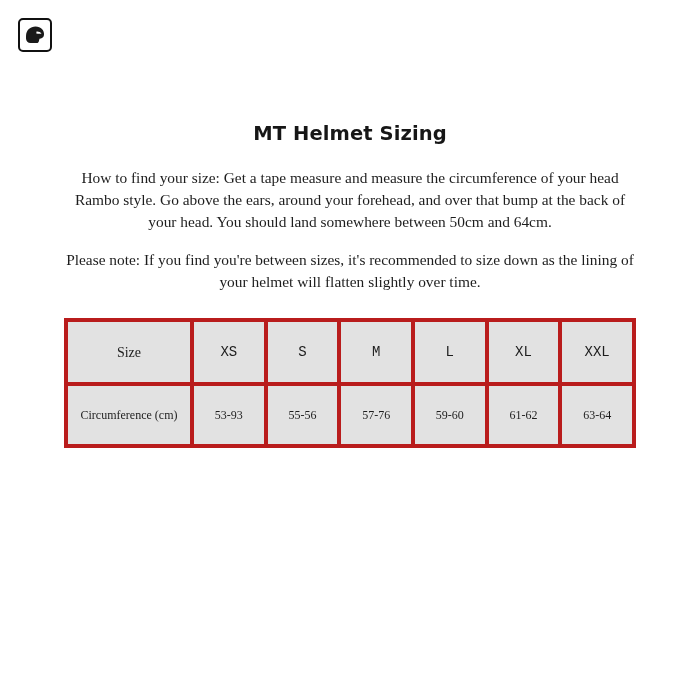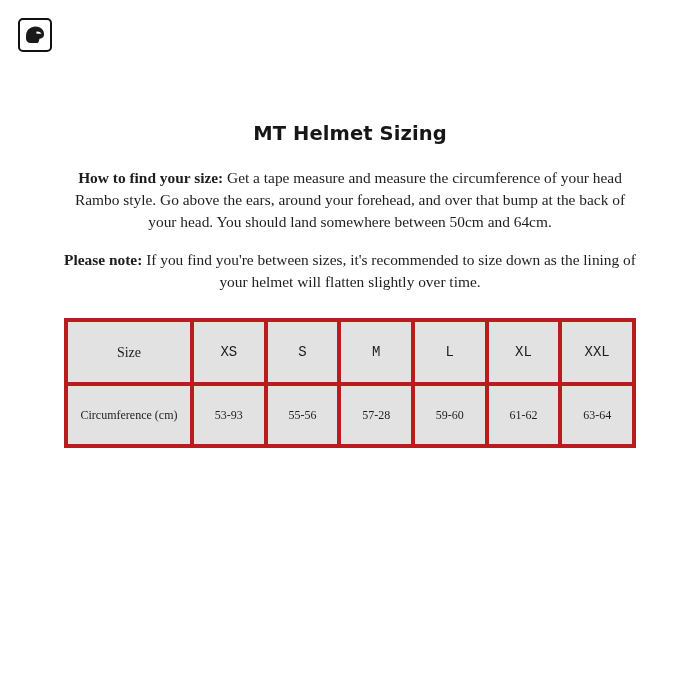--- a/index.html
+++ b/index.html
@@ -60,21 +60,21 @@
   }
 
   .para {
     font-size: 15.4px;
     line-height: 1.42;
     text-align: center;
     color: #1d1d1d;
     margin: 0 0 16px 0;
   }
   .para .lead {
-    font-weight: bold;
+    font-weight: normal;
   }
   .para:last-of-type { margin-bottom: 8px; }
 
   
   .table-wrap {
     margin-top: 26px;
   }
   table.size-table {
     border-collapse: collapse;
     width: 100%;
@@ -138,21 +138,21 @@
             <td class="head-cell">S</td>
             <td class="head-cell">M</td>
             <td class="head-cell">L</td>
             <td class="head-cell">XL</td>
             <td class="head-cell">XXL</td>
           </tr>
           <tr class="data-row">
             <td class="label-cell">Circumference (cm)</td>
             <td>53-93</td>
             <td>55-56</td>
-            <td>57-28</td>
+            <td>57-76</td>
             <td>59-60</td>
             <td>61-62</td>
             <td>63-64</td>
           </tr>
         </tbody>
       </table>
     </div>
 
   </div>
 </div>

